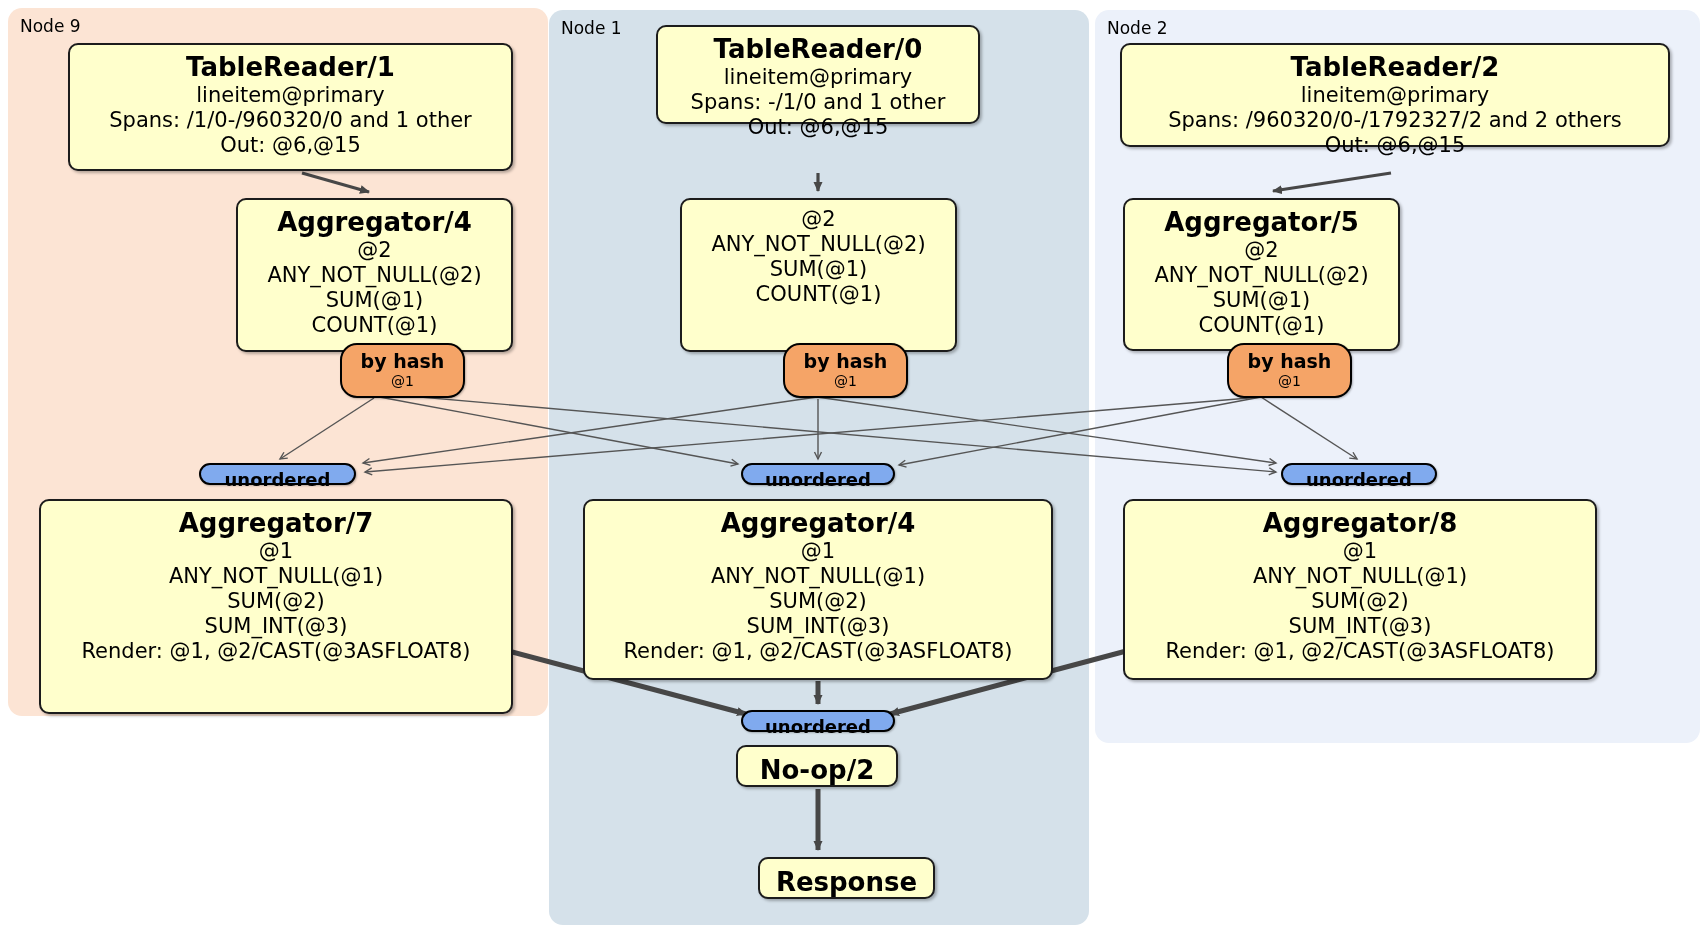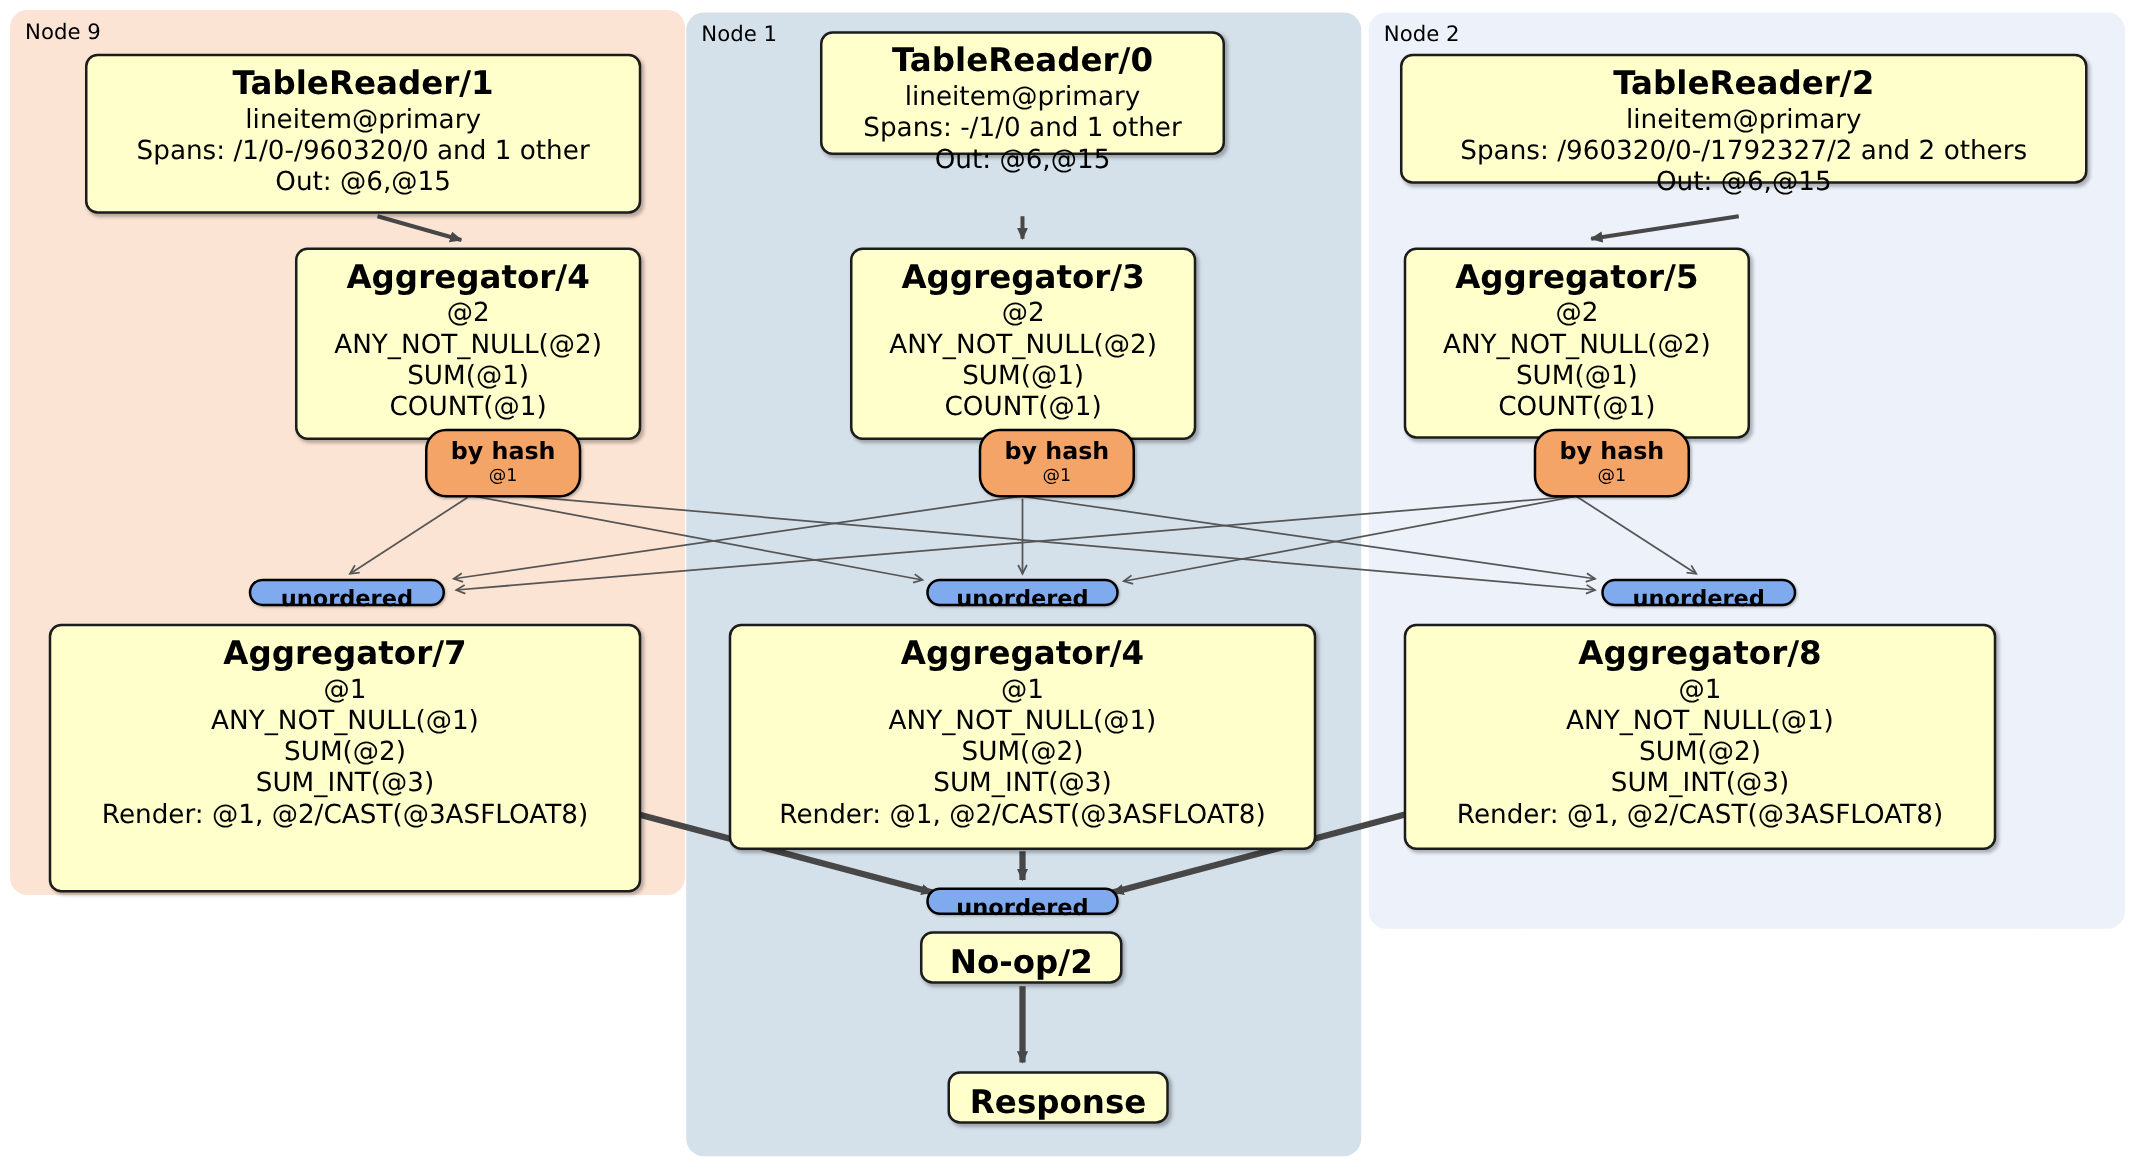--- a/index.html
+++ b/index.html
@@ -109,21 +109,20 @@
     <div class="pline">Render: @1, @2/CAST(@3ASFLOAT8)</div>
   </div>
 
   <div class="pbox" style="left:656px;top:25px;width:324px;height:99px">
     <div class="ptitle">TableReader/0</div>
     <div class="pline">lineitem@primary</div>
     <div class="pline">Spans: -/1/0 and 1 other</div>
     <div class="pline">Out: @6,@15</div>
   </div>
   <div class="pbox" style="left:680px;top:198px;width:277px;height:154px">
-    <div class="ptitle">Aggregator/3</div>
     <div class="pline">@2</div>
     <div class="pline">ANY_NOT_NULL(@2)</div>
     <div class="pline">SUM(@1)</div>
     <div class="pline">COUNT(@1)</div>
   </div>
   <div class="router" style="left:755px;top:343px">
     <div class="rlabel">by hash</div>
     <div class="rdetail">@1</div>
   </div>
   <div class="sync" style="left:741px;top:463px;width:154px">unordered</div>

